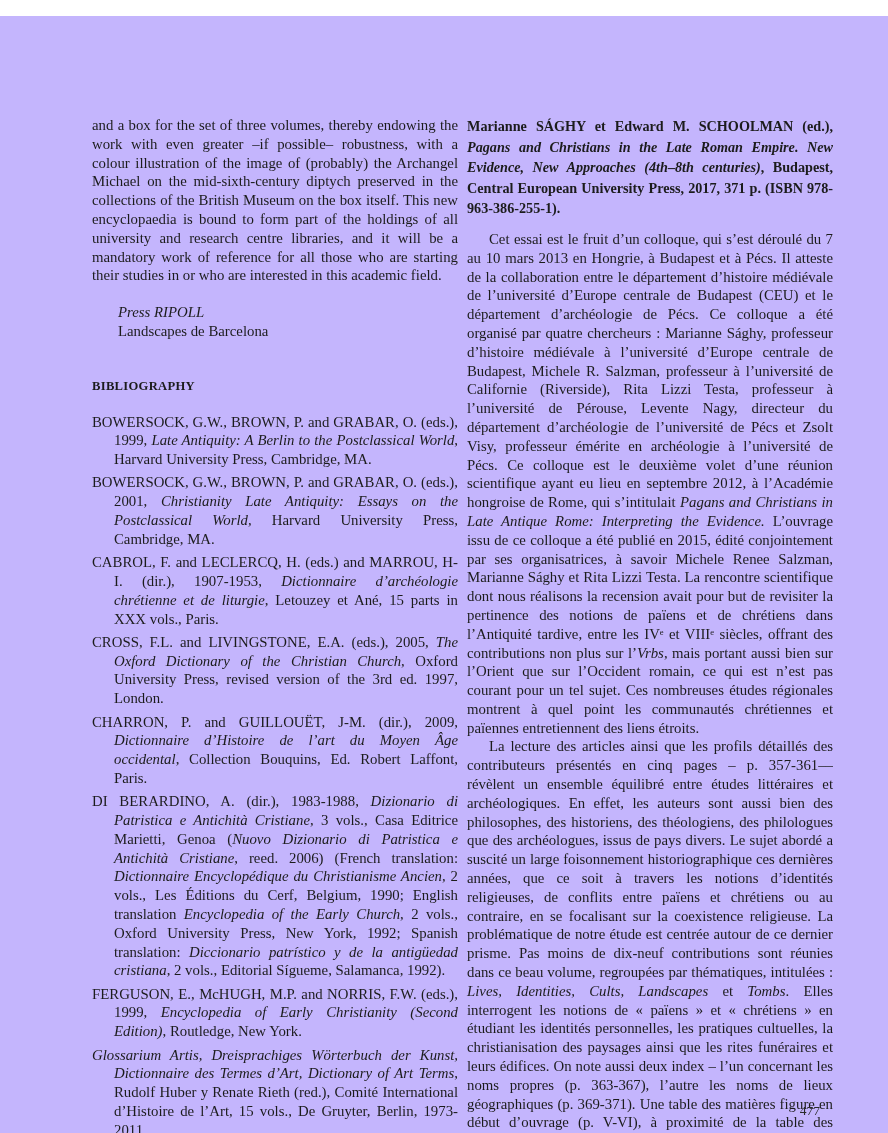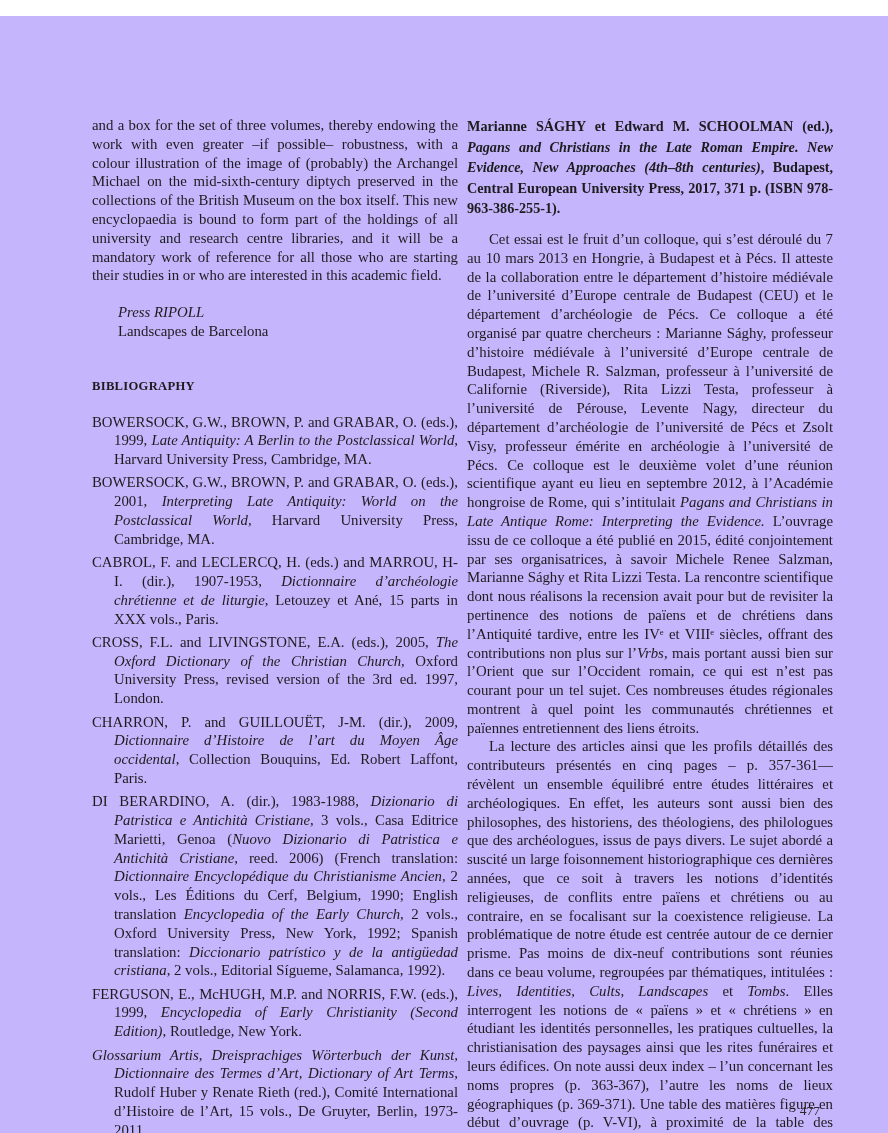--- a/index.html
+++ b/index.html
@@ -90,21 +90,21 @@
 
       <div class="signature">
         <div class="sig-name">Press RIPOLL</div>
         <div class="sig-affiliation">Landscapes de Barcelona</div>
       </div>
 
       <h3 class="bib-heading">BIBLIOGRAPHY</h3>
 
       <div class="bib-list">
           <p class="bib-entry">BOWERSOCK, G.W., BROWN, P. and GRABAR, O. (eds.), 1999, <i>Late Antiquity: A Berlin to the Postclassical World</i>, Harvard University Press, Cambridge, MA.</p>
-          <p class="bib-entry">BOWERSOCK, G.W., BROWN, P. and GRABAR, O. (eds.), 2001, <i>Interpreting Late Antiquity: World on the Postclassical World,</i> Harvard University Press, Cambridge, MA.</p>
+          <p class="bib-entry">BOWERSOCK, G.W., BROWN, P. and GRABAR, O. (eds.), 2001, <i>Christianity Late Antiquity: Essays on the Postclassical World,</i> Harvard University Press, Cambridge, MA.</p>
           <p class="bib-entry">CABROL, F. and LECLERCQ, H. (eds.) and MARROU, H-I. (dir.), 1907-1953, <i>Dictionnaire d’archéologie chrétienne et de liturgie</i>, Letouzey et Ané, 15 parts in XXX vols., Paris.</p>
           <p class="bib-entry">CROSS, F.L. and LIVINGSTONE, E.A. (eds.), 2005, <i>The Oxford Dictionary of the Christian Church</i>, Oxford University Press, revised version of the 3rd ed. 1997, London.</p>
           <p class="bib-entry">CHARRON, P. and GUILLOUËT, J-M. (dir.), 2009, <i>Dictionnaire d’Histoire de l’art du Moyen Âge occidental</i>, Collection Bouquins, Ed. Robert Laffont, Paris.</p>
           <p class="bib-entry">DI BERARDINO, A. (dir.), 1983-1988, <i>Dizionario di Patristica e Antichità Cristiane</i>, 3 vols., Casa Editrice Marietti, Genoa (<i>Nuovo Dizionario di Patristica e Antichità Cristiane</i>, reed. 2006) (French translation: <i>Dictionnaire Encyclopédique du Christianisme Ancien</i>, 2 vols., Les Éditions du Cerf, Belgium, 1990; English translation <i>Encyclopedia of the Early Church</i>, 2 vols., Oxford University Press, New York, 1992; Spanish translation: <i>Diccionario patrístico y de la antigüedad cristiana</i>, 2 vols., Editorial Sígueme, Salamanca, 1992).</p>
           <p class="bib-entry">FERGUSON, E., McHUGH, M.P. and NORRIS, F.W. (eds.), 1999, <i>Encyclopedia of Early Christianity (Second Edition)</i>, Routledge, New York.</p>
           <p class="bib-entry"><i>Glossarium Artis, Dreisprachiges Wörterbuch der Kunst, Dictionnaire des Termes d’Art, Dictionary of Art Terms</i>, Rudolf Huber y Renate Rieth (red.), Comité International d’Histoire de l’Art, 15 vols., De Gruyter, Berlin, 1973-2011.</p>
           <p class="bib-entry">KAZHDAN, AP. (ed.), <i>The Oxford Dictionary of Byzantium</i>, 3 vols., Oxford University Press, New York, 1991.</p>
         </div>
     </div>
 

